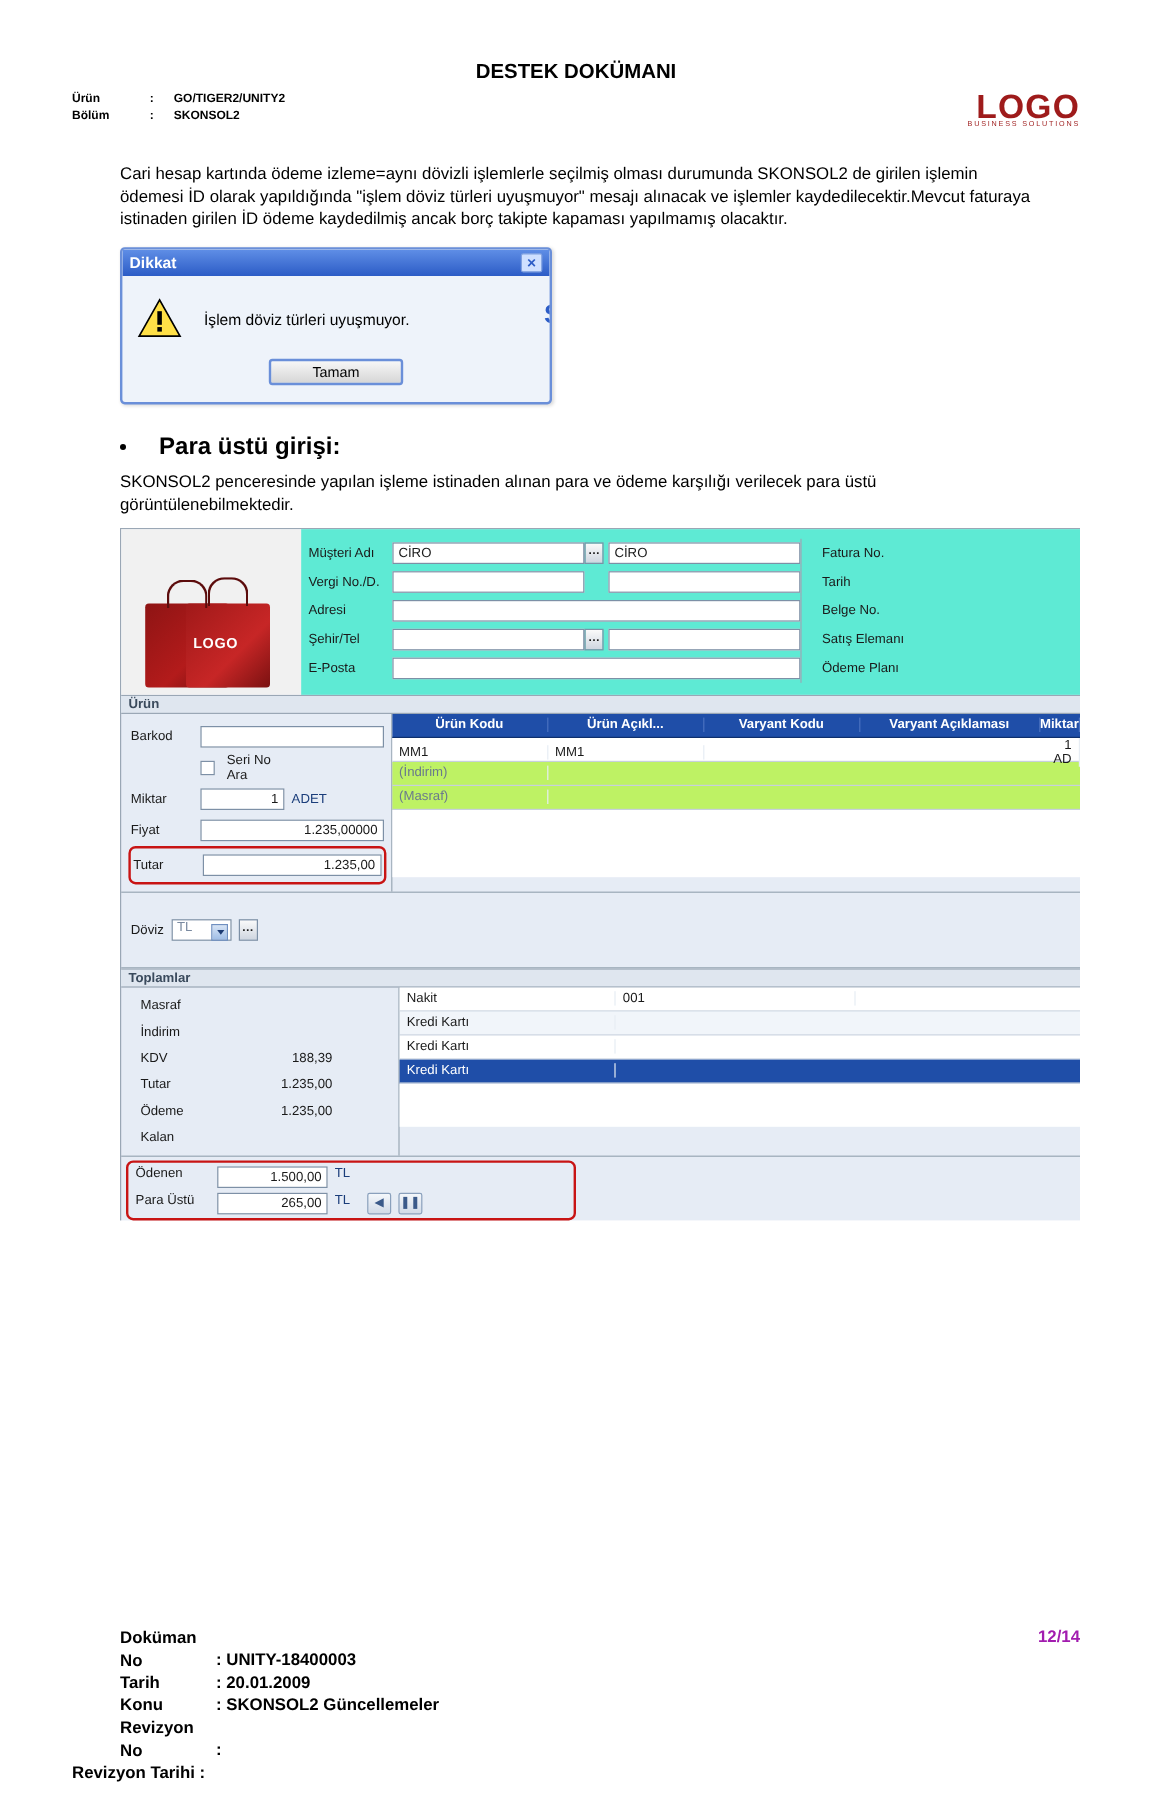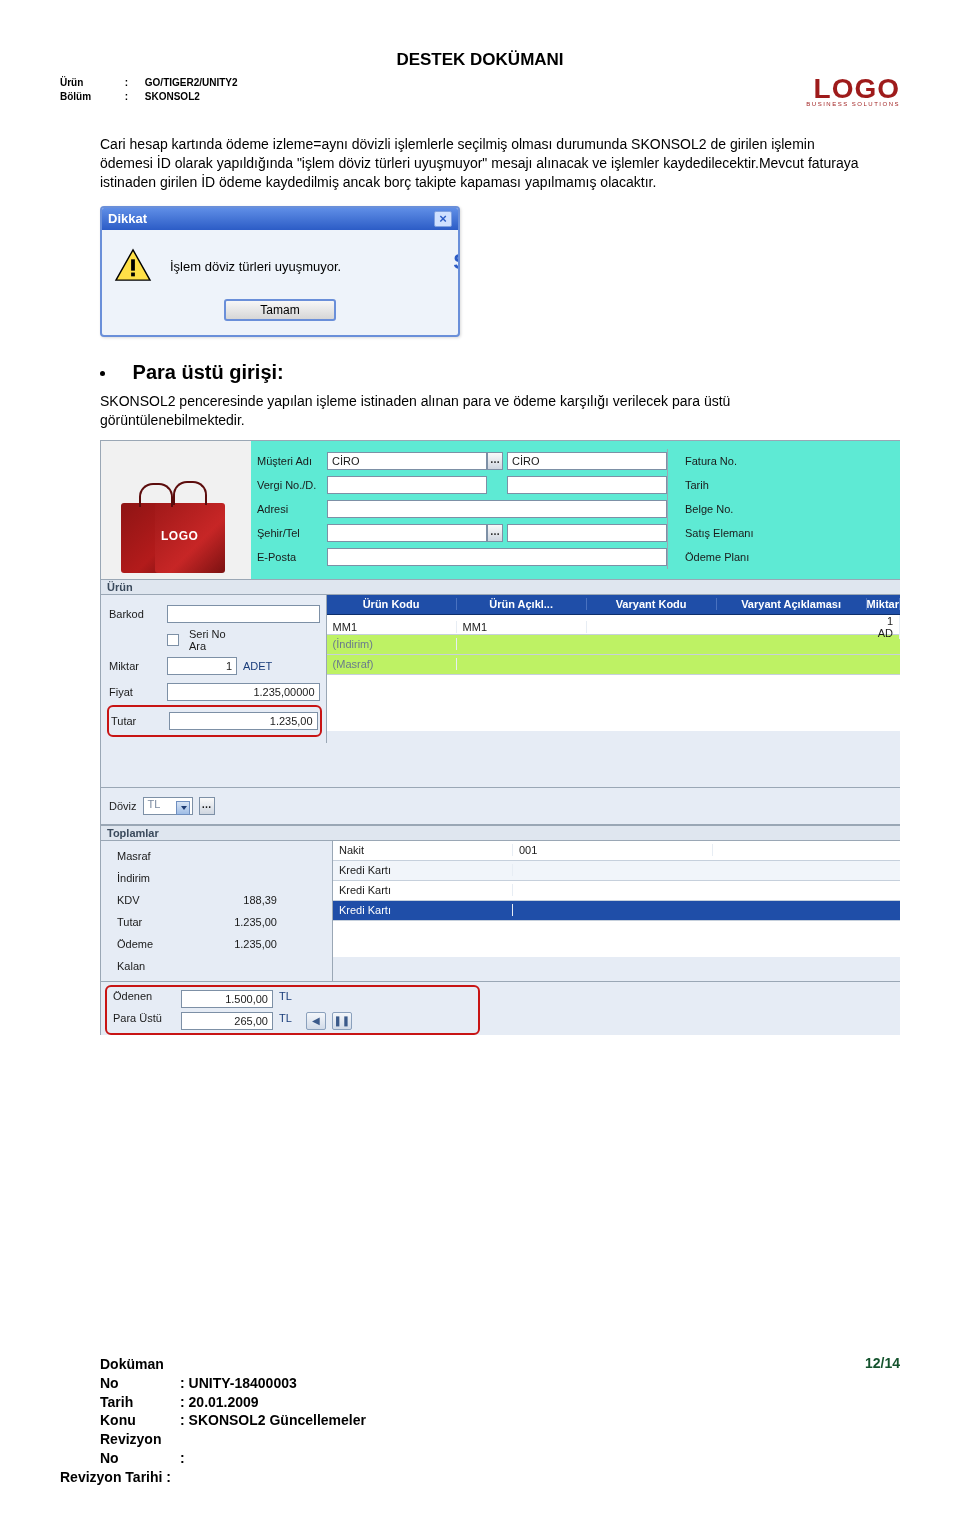--- a/index.html
+++ b/index.html
@@ -73,36 +73,36 @@
   .grid-row .rnum { text-align: right; }
   .grid-row.alt { background: #f1f5fa; }
   .grid-row.sub { color: #6a7a8c; font-style: normal; background: #bef264; }
   .grid-row.pay { grid-template-columns: 180px 200px 1fr; }
   .grid-row.sel { background: #1f4ea8; color: #fff; }
 
   .tot-row { display: flex; align-items: center; height: 22px; padding-left: 8px; gap: 8px; }
   .tot-row .lbl { width: 58px; }
   .tot-row .val { width: 100px; text-align: right; padding-right: 6px; }
 
-  .doviz-row { display: flex; align-items: center; gap: 6px; padding: 9px 8px; border-top: 1px solid #9aa7b5; border-bottom: 1px solid #9aa7b5; margin-top: 44px; }
+  .doviz-row { display: flex; align-items: center; gap: 6px; padding: 22px 8px; border-top: 1px solid #9aa7b5; border-bottom: 1px solid #9aa7b5; }
   .sel-box { height: 18px; border: 1px solid #7d90a6; background: #fff; padding: 0 16px 0 4px; position: relative; font-size: 11px; color: #7a8aa0; }
   .sel-box::after { content: ""; position: absolute; right: 2px; top: 3px; width: 12px; height: 12px; background: linear-gradient(#d7e4f5,#9fbde6); border: 1px solid #6f8fc0; }
   .sel-box::before { content: ""; position: absolute; right: 5px; top: 8px; border-left: 3px solid transparent; border-right: 3px solid transparent; border-top: 4px solid #1d3b72; z-index: 1; }
 
   .bottom-bar { display: flex; align-items: flex-start; gap: 6px; padding: 4px 8px; border-top: 1px solid #9aa7b5; }
   .bottom-bar .lbl { width: 62px; }
   .bottom-bar .fld { width: 92px; text-align: right; }
   .nav-icons { margin-left: 8px; display: flex; gap: 6px; }
   .nav-btn { width: 20px; height: 18px; background: linear-gradient(#f4f7fb,#d2dbe8); border: 1px solid #8aa0bc; border-radius: 2px; text-align: center; line-height: 16px; color: #3b5a8a; cursor: pointer; font-size: 10px; }
 
   
   .footer { position: absolute; bottom: 28px; left: 60px; right: 60px; display: flex; justify-content: space-between; font-weight: bold; font-size: 14px; }
   .footer-left div { line-height: 1.35; }
   .footer-left .fl-lbl { display: inline-block; width: 120px; padding-left: 40px; }
-  .page-num { color: #14532d; }
+  .page-num { color: #a21caf; }
 </style>
 </head>
 <body>
 
 <div class="page">
 
   <div class="doc-title">DESTEK DOKÜMANI</div>
 
   <div class="header-row">
     <div class="header-left">

